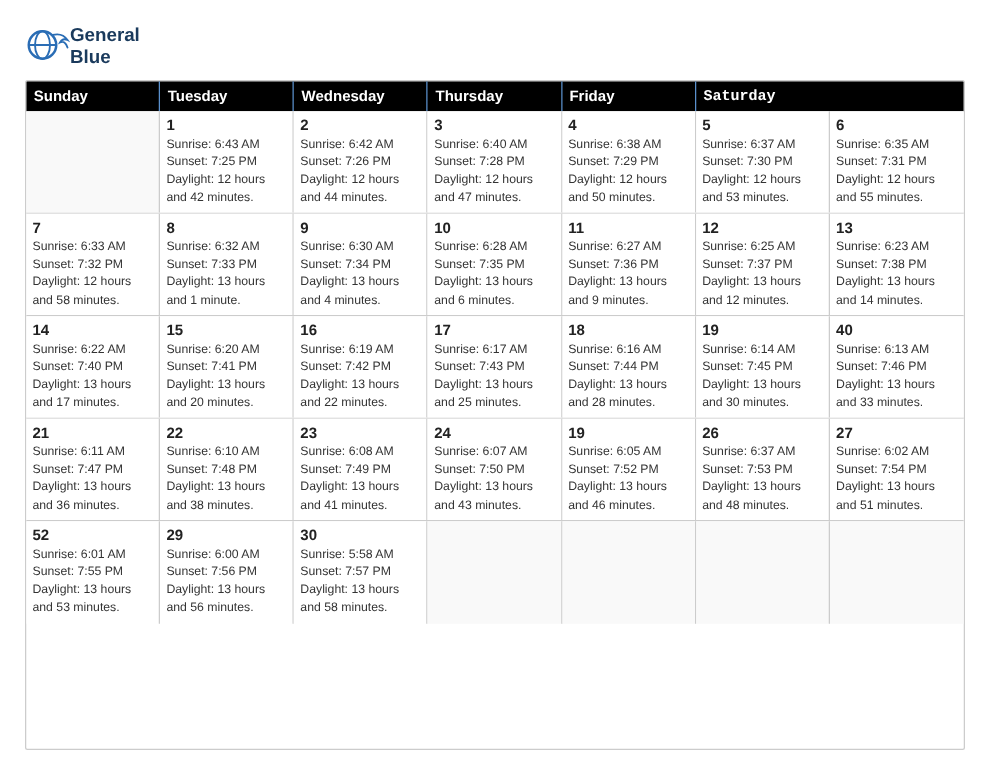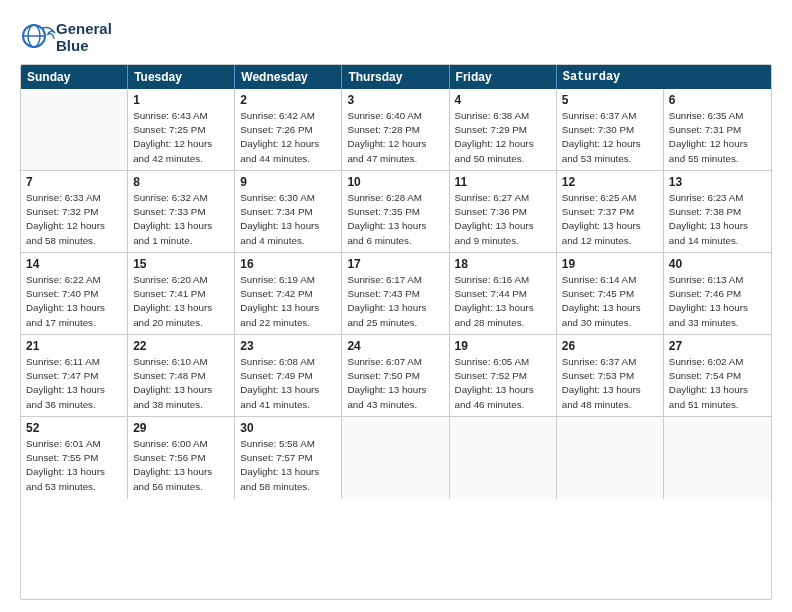--- a/index.html
+++ b/index.html
@@ -48,21 +48,21 @@
     }
     .calendar {
       flex: 1;
       border: 1px solid #ccc;
       border-radius: 2px;
       overflow: hidden;
     }
     .cal-header {
       display: grid;
       grid-template-columns: repeat(7, 1fr);
-      background: #0c4a6e;
+      background: #000000;
     }
     .cal-header-cell {
       color: #fff;
       font-size: 12px;
       font-weight: bold;
       padding: 5px 6px;
       border-right: 1px solid #5a90cc;
     }
     .cal-header-cell:last-child { border-right: none; font-family: Liberation Mono, monospace; }
     .cal-body {

